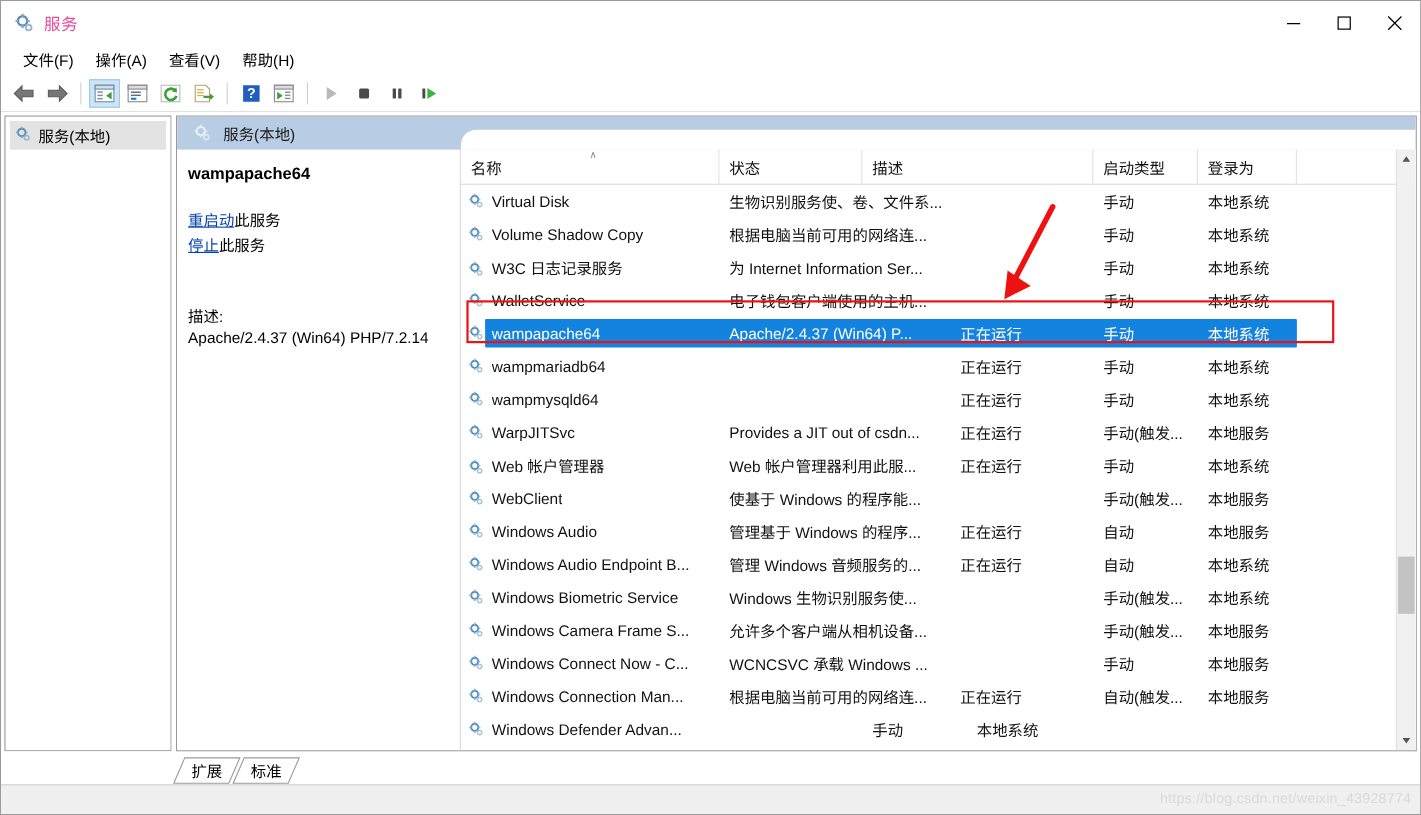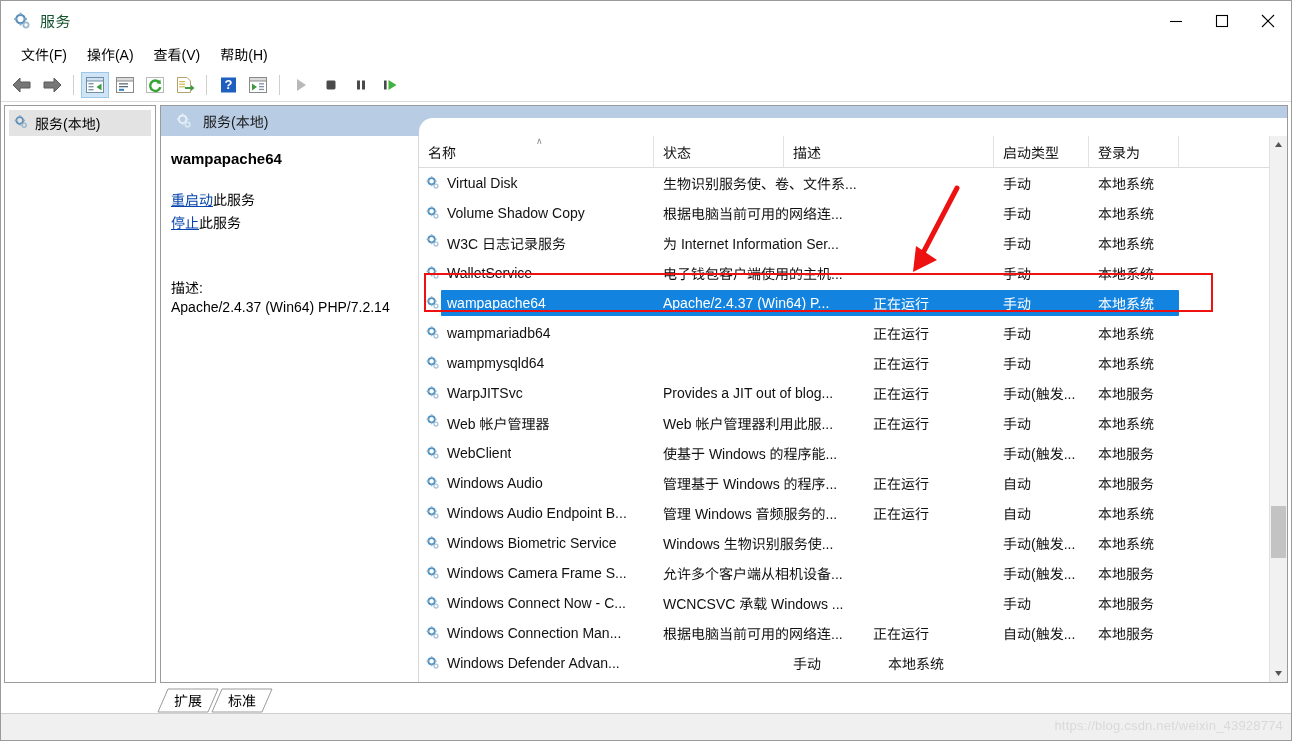--- a/index.html
+++ b/index.html
@@ -25,21 +25,21 @@
     height:39px;flex:0 0 39px;
     display:flex;align-items:center;
     background:#ffffff;
     position:relative;
   }
   .title-icon{
     width:20px;height:20px;margin-left:11px;margin-right:8px;
     flex:0 0 20px;position:relative;
   }
   .title-text{
-    font-size:15px;color:#14532d;
+    font-size:15px;color:#ec4899;
     letter-spacing:.5px;
   }
   .wctrls{
     position:absolute;right:0;top:0;height:39px;display:flex;
   }
   .wctrl{
     width:46px;height:39px;display:flex;align-items:center;justify-content:center;
     font-size:15px;color:#000;background:transparent;
   }
   .wctrl svg{display:block;}
@@ -166,21 +166,21 @@
     height:30px;display:flex;align-items:center;box-sizing:border-box;
     white-space:nowrap;
   }
   .row.sel .c-name,.row.sel .c-desc,.row.sel .c-status,
   .row.sel .c-startup,.row.sel .c-logon{color:#ffffff;}
   .cell{
     box-sizing:border-box;padding-left:9px;
     font-size:14px;color:#111;
     overflow:hidden;text-overflow:ellipsis;white-space:nowrap;
   }
-  .c-name{display:flex;align-items:flex-start;gap:6px;padding-left:6px;}
+  .c-name{display:flex;align-items:flex-end;gap:6px;padding-left:6px;}
   .c-name .nm{overflow:hidden;text-overflow:ellipsis;white-space:nowrap;}
   .selbar{
     position:absolute;left:0;height:26px;background:#1383e0;
     border-radius:1px;
   }
 
   
   .gear{position:relative;width:16px;height:16px;flex:0 0 16px;}
   .gear svg{display:block;}
 
@@ -633,21 +633,21 @@
                         <rect x="1.8" y="6.2" width="2.2" height="1.7"></rect>
                         <rect x="10.9" y="6.2" width="2.2" height="1.7"></rect>
                       </g>
                       <g fill="none" stroke="#a9c5dc" stroke-width="1.5">
                         <circle cx="12.4" cy="12.4" r="2.2"></circle>
                       </g>
                     </svg>
                   </span>
                   <span class="nm" style="position: relative;">WarpJITSvc</span>
                 </div>
-                <div class="cell c-desc" style="width: 210px; flex: 0 0 210px; position: relative;">Provides a JIT out of blog...</div>
+                <div class="cell c-desc" style="width: 210px; flex: 0 0 210px; position: relative;">Provides a JIT out of csdn...</div>
                 <div class="cell c-status" style="width: 130px; flex: 0 0 130px; position: relative;">正在运行</div>
                 <div class="cell c-startup" style="width: 95px; flex: 0 0 95px; position: relative;">手动(触发...</div>
                 <div class="cell c-logon" style="width: 90px; flex: 0 0 90px; position: relative;">本地服务</div>
               </div>
               <div class="row" style="position: relative;">
                 <div class="cell c-name" style="width: 235px; flex: 0 0 235px; position: relative;">
                   <span class="gear">
                     <svg width="16" height="16" viewBox="0 0 18 18">
                       <g fill="none" stroke="#4f8fc0" stroke-width="2">
                         <circle cx="7.4" cy="7" r="3.6"></circle>

